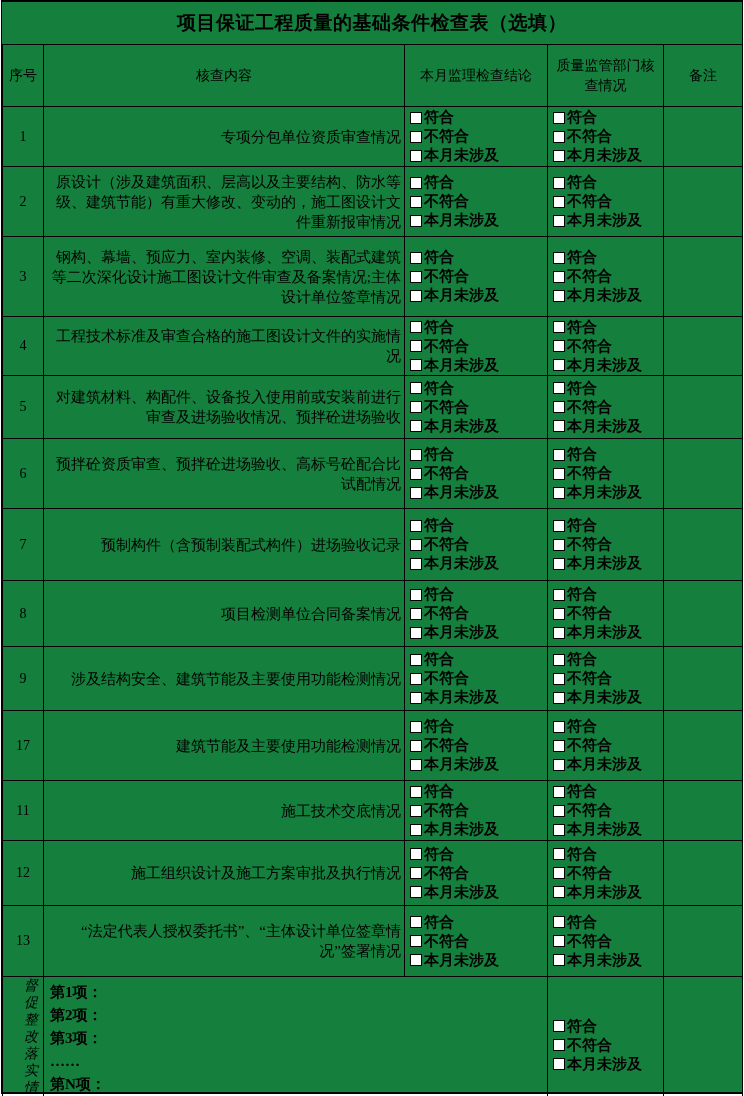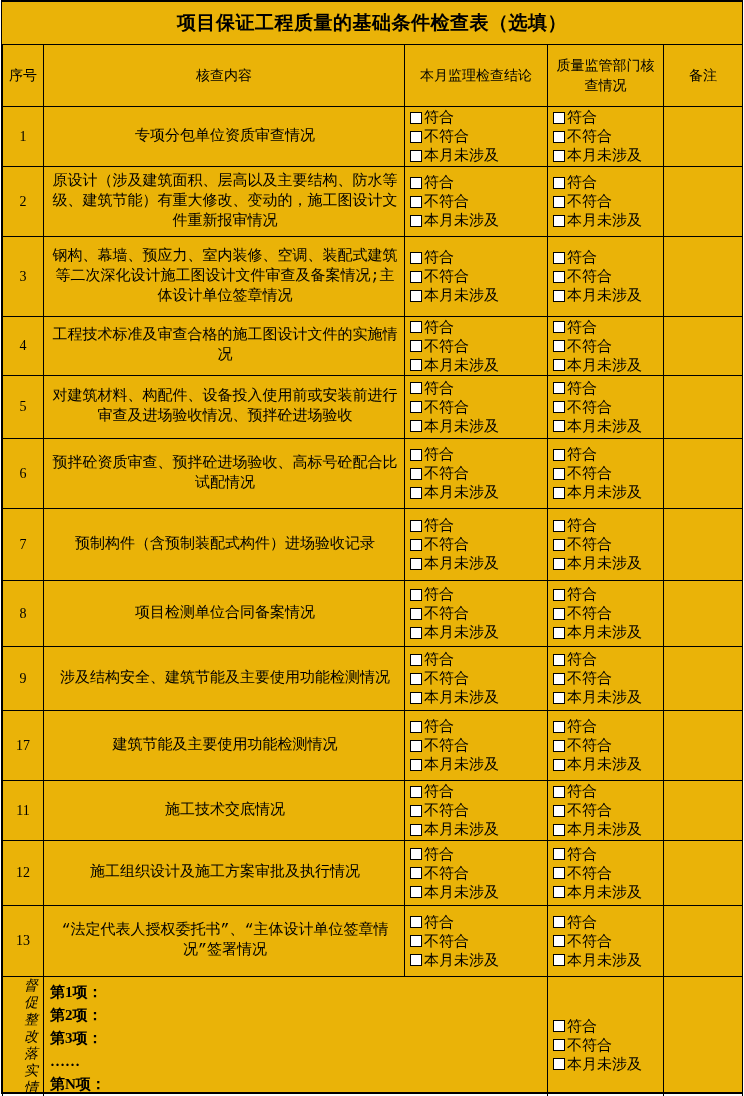--- a/index.html
+++ b/index.html
@@ -5,31 +5,31 @@
   * { margin:0; padding:0; box-sizing:border-box; }
   html,body { background:#fff; }
   body {
     width:744px; height:1096px; position:relative;
     font-family:"Liberation Serif","DejaVu Serif",serif;
     color:#000;
   }
   .sheet {
     position:absolute; left:1px; top:0; width:742px; height:1094px;
     border:2px solid #000; border-left-width:1px; border-right-width:1px;
-    background:#eab308;
+    background:#15803d;
   }
   .title-band { height:42px; display:flex; align-items:center; justify-content:center; }
   .title { font-size:19px; font-weight:bold; letter-spacing:0.5px; }
   table { width:740px; table-layout:fixed; border-collapse:collapse; }
   th, td { border:1px solid #000; vertical-align:middle; }
   th { font-weight:normal; font-size:14px; text-align:center; padding:2px 3px; line-height:20px; }
   tr.header-row { height:62px; }
   td.no { text-align:center; font-size:14px; }
-  td.content { font-size:15px; line-height:20px; text-align:center; padding:3px 3px 3px 5px;font-family:Liberation Mono, monospace; }
-  td.check { padding:0; }
+  td.content { font-size:15px; line-height:20px; text-align:right; padding:3px 3px 3px 5px; }
+  td.check { padding:0;font-weight:bold; }
   .grp { padding-left:5px; font-size:15px; line-height:19px; }
   .opt { display:flex; align-items:center; white-space:nowrap; }
   .cb { width:12px; height:12px; border:1px solid #000; background:#fff; margin-right:2px; flex:0 0 auto; }
   td.remark { }
   tr.footer-row { height:115px; }
   td.vlabel { font-style:italic; font-size:14px; padding:0 5px; }
   .vlabel-line { text-align:justify; text-align-last:justify; line-height:17px;margin-left:16px; }
   td.footer-content { vertical-align:top; font-size:15px; line-height:23px; padding:4px 4px 4px 6px; }
   .footer-item { white-space:pre;font-weight:bold; }
 </style>

